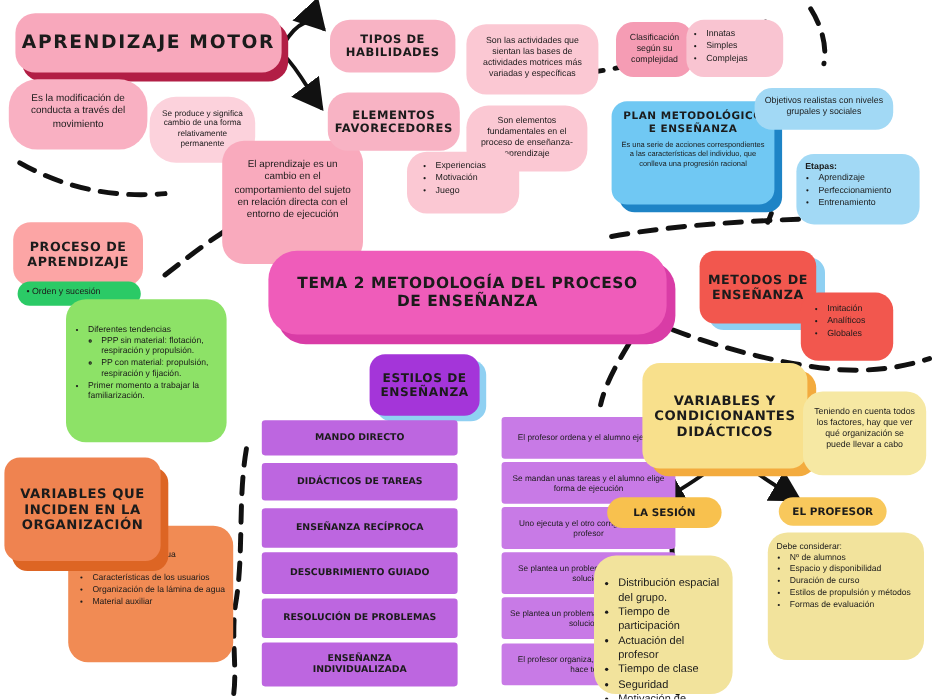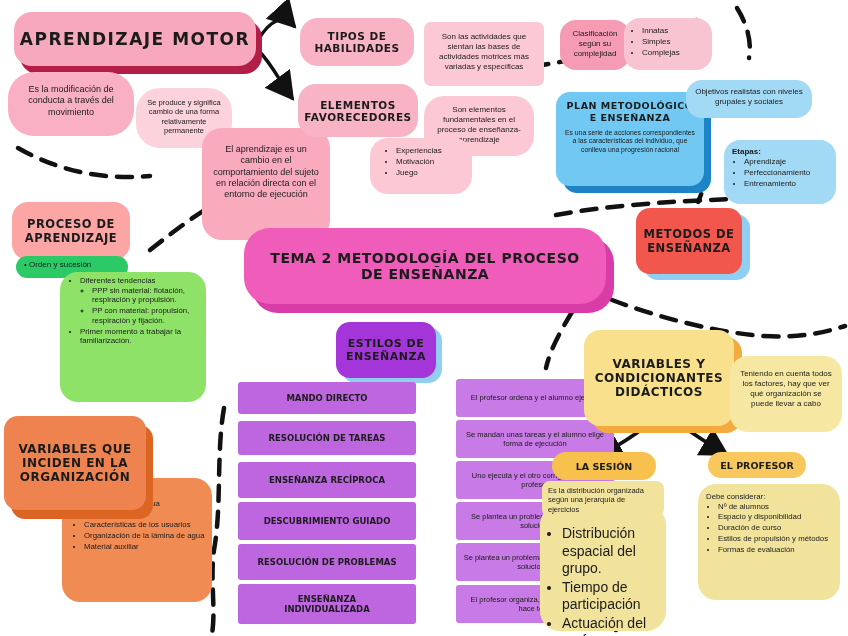--- a/index.html
+++ b/index.html
@@ -61,21 +61,21 @@
   </div>
   <div class="bubble tight" style="left:202px;top:128px;width:128px;height:112px;background:#f9aabd;border-radius:20px;
               font-size:9px;padding:16px 10px;">
     <span>El aprendizaje es un cambio en el comportamiento del sujeto en relación directa con el entorno de ejecución</span>
   </div>
 
   <div class="card" style="left:300px;top:18px;width:114px;height:48px;background:#f8b3c4;border-radius:18px;
               font-size:10.5px;letter-spacing:.5px;">
     <span>TIPOS DE HABILIDADES</span>
   </div>
-  <div class="bubble tight" style="left:424px;top:22px;width:120px;height:64px;background:#fbc8d3;border-radius:7px;
+  <div class="bubble tight" style="left:424px;top:22px;width:120px;height:64px;background:#fbc8d3;border-radius:18px;
               font-size:8px;padding:10px 9px;">
     <span>Son las actividades que sientan las bases de actividades motrices más variadas y específicas</span>
   </div>
   <div class="bubble tight" style="left:560px;top:20px;width:70px;height:50px;background:#f59cb4;border-radius:16px;
               font-size:8px;padding:9px 5px;">
     <span>Clasificación según su complejidad</span>
   </div>
   <div class="bubble tight" style="left:624px;top:18px;width:88px;height:52px;background:#f9c4d1;border-radius:16px;
               font-size:8px;padding:8px 6px;">
     <ul class="bullets">
@@ -114,40 +114,48 @@
   <div class="bubble tight left" style="left:724px;top:140px;width:112px;height:64px;background:#a2d9f5;border-radius:16px;
               font-size:8px;padding:7px 8px;">
     <div style="font-weight:700;">Etapas:</div>
     <ul class="bullets">
       <li>Aprendizaje</li>
       <li>Perfeccionamiento</li>
       <li>Entrenamiento</li>
     </ul>
   </div>
 
-  <div class="card" style="left:636px;top:208px;width:106px;height:66px;background:#f2574e;border-radius:14px;
+  <div class="card" style="left:636px;top:228px;width:106px;height:66px;background:#f2574e;border-radius:14px;
               box-shadow:8px 6px 0 #8fd0f2;font-size:11.5px;letter-spacing:.5px;">
     <span>METODOS DE ENSEÑANZA</span>
+  </div>
+  <div class="bubble tight" style="left:728px;top:266px;width:84px;height:62px;background:#f2574e;border-radius:16px;
+              font-size:8px;padding:10px 4px 8px 12px;">
+    <ul class="bullets">
+      <li>Imitación</li>
+      <li>Analíticos</li>
+      <li>Globales</li>
+    </ul>
   </div>
 
   <div class="card" style="left:244px;top:228px;width:362px;height:76px;background:#ef5cba;border-radius:26px;
               box-shadow:8px 9px 0 #d93ca6;font-size:14px;letter-spacing:.5px;padding:0 18px;">
     <span>TEMA 2 METODOLOGÍA DEL PROCESO DE ENSEÑANZA</span>
   </div>
 
   <div class="card" style="left:12px;top:202px;width:118px;height:58px;background:#fca5a5;border-radius:16px;
               font-size:11.5px;letter-spacing:.5px;">
     <span>PROCESO DE APRENDIZAJE</span>
   </div>
   <div class="bubble tight left" style="left:16px;top:256px;width:112px;height:22px;background:#2bca66;border-radius:11px;
               font-size:8px;padding:4px 4px 2px 8px;">
     <span>• </span><span>Orden y sucesión</span>
   </div>
   <div class="bubble tight left" style="left:60px;top:272px;width:146px;height:130px;background:#8de267;border-radius:18px;
-              font-size:7.8px;padding:4px 6px 6px 8px;">
+              font-size:7.8px;padding:23px 6px 6px 8px;">
     <ul class="bullets">
       <li>
         <span>Diferentes tendencias</span>
         <ul class="sub">
           <li>PPP sin material: flotación, respiración y propulsión.</li>
           <li>PP con material: propulsión, respiración y fijación.</li>
         </ul>
       </li>
       <li>Primer momento a trabajar la familiarización.</li>
     </ul>
@@ -159,21 +167,21 @@
   </div>
 
   <div class="cell card" style="left:238px;top:382px;width:178px;height:32px;background:#bd66e0;border-radius:3px;font-size:8.5px;">
       <span>MANDO DIRECTO</span>
     </div>
   <div class="cell bubble tight" style="left:456px;top:379px;width:158px;height:38px;background:#c87ae6;border-radius:3px;font-size:7.5px;display:flex;align-items:center;justify-content:center;padding:2px 6px;">
       <span>El profesor ordena y el alumno ejecuta</span>
     </div>
 
   <div class="cell card" style="left:238px;top:421px;width:178px;height:34px;background:#bd66e0;border-radius:3px;font-size:8.5px;">
-      <span>RESOLUCIÓN DE TAREAS</span>
+      <span>DIDÁCTICOS DE TAREAS</span>
     </div>
   <div class="cell bubble tight" style="left:456px;top:420px;width:158px;height:38px;background:#c87ae6;border-radius:3px;font-size:7.5px;display:flex;align-items:center;justify-content:center;padding:2px 6px;">
       <span>Se mandan unas tareas y el alumno elige forma de ejecución</span>
     </div>
 
   <div class="cell card" style="left:238px;top:462px;width:178px;height:36px;background:#bd66e0;border-radius:3px;font-size:8.5px;">
       <span>ENSEÑANZA RECÍPROCA</span>
     </div>
   <div class="cell bubble tight" style="left:456px;top:461px;width:158px;height:38px;background:#c87ae6;border-radius:3px;font-size:7.5px;display:flex;align-items:center;justify-content:center;padding:2px 6px;">
       <span>Uno ejecuta y el otro corrige, nunca el profesor</span>
@@ -205,26 +213,22 @@
     <span>VARIABLES Y CONDICIONANTES DIDÁCTICOS</span>
   </div>
   <div class="bubble tight" style="left:730px;top:356px;width:112px;height:76px;background:#f6e8a3;border-radius:18px;
               font-size:8px;padding:13px 8px;">
     <span>Teniendo en cuenta todos los factores, hay que ver qué organización se puede llevar a cabo</span>
   </div>
 
   <div class="card" style="left:552px;top:452px;width:104px;height:28px;background:#f8c14e;border-radius:14px;font-size:9.5px;">
     <span>LA SESIÓN</span>
   </div>
-  <div class="bubble tight left" style="left:542px;top:481px;width:122px;height:36px;background:#f2e39c;border-radius:8px;
-              font-size:7.5px;padding:5px 6px;z-index:2;">
-    <span>Es la distribución organizada según una jerarquía de ejercicios</span>
-  </div>
   <div class="bubble tight left" style="left:540px;top:505px;width:126px;height:126px;background:#f2e39c;border-radius:20px;
-              font-size:14px;padding:20px 6px 6px 10px;">
+              font-size:10px;padding:20px 6px 6px 10px;">
     <ul class="bullets">
       <li>Distribución espacial del grupo.</li>
       <li>Tiempo de participación</li>
       <li>Actuación del profesor</li>
       <li>Tiempo de clase</li>
       <li>Seguridad</li>
       <li>Motivación de alumnos</li>
       <li>Material usado</li>
     </ul>
   </div>

